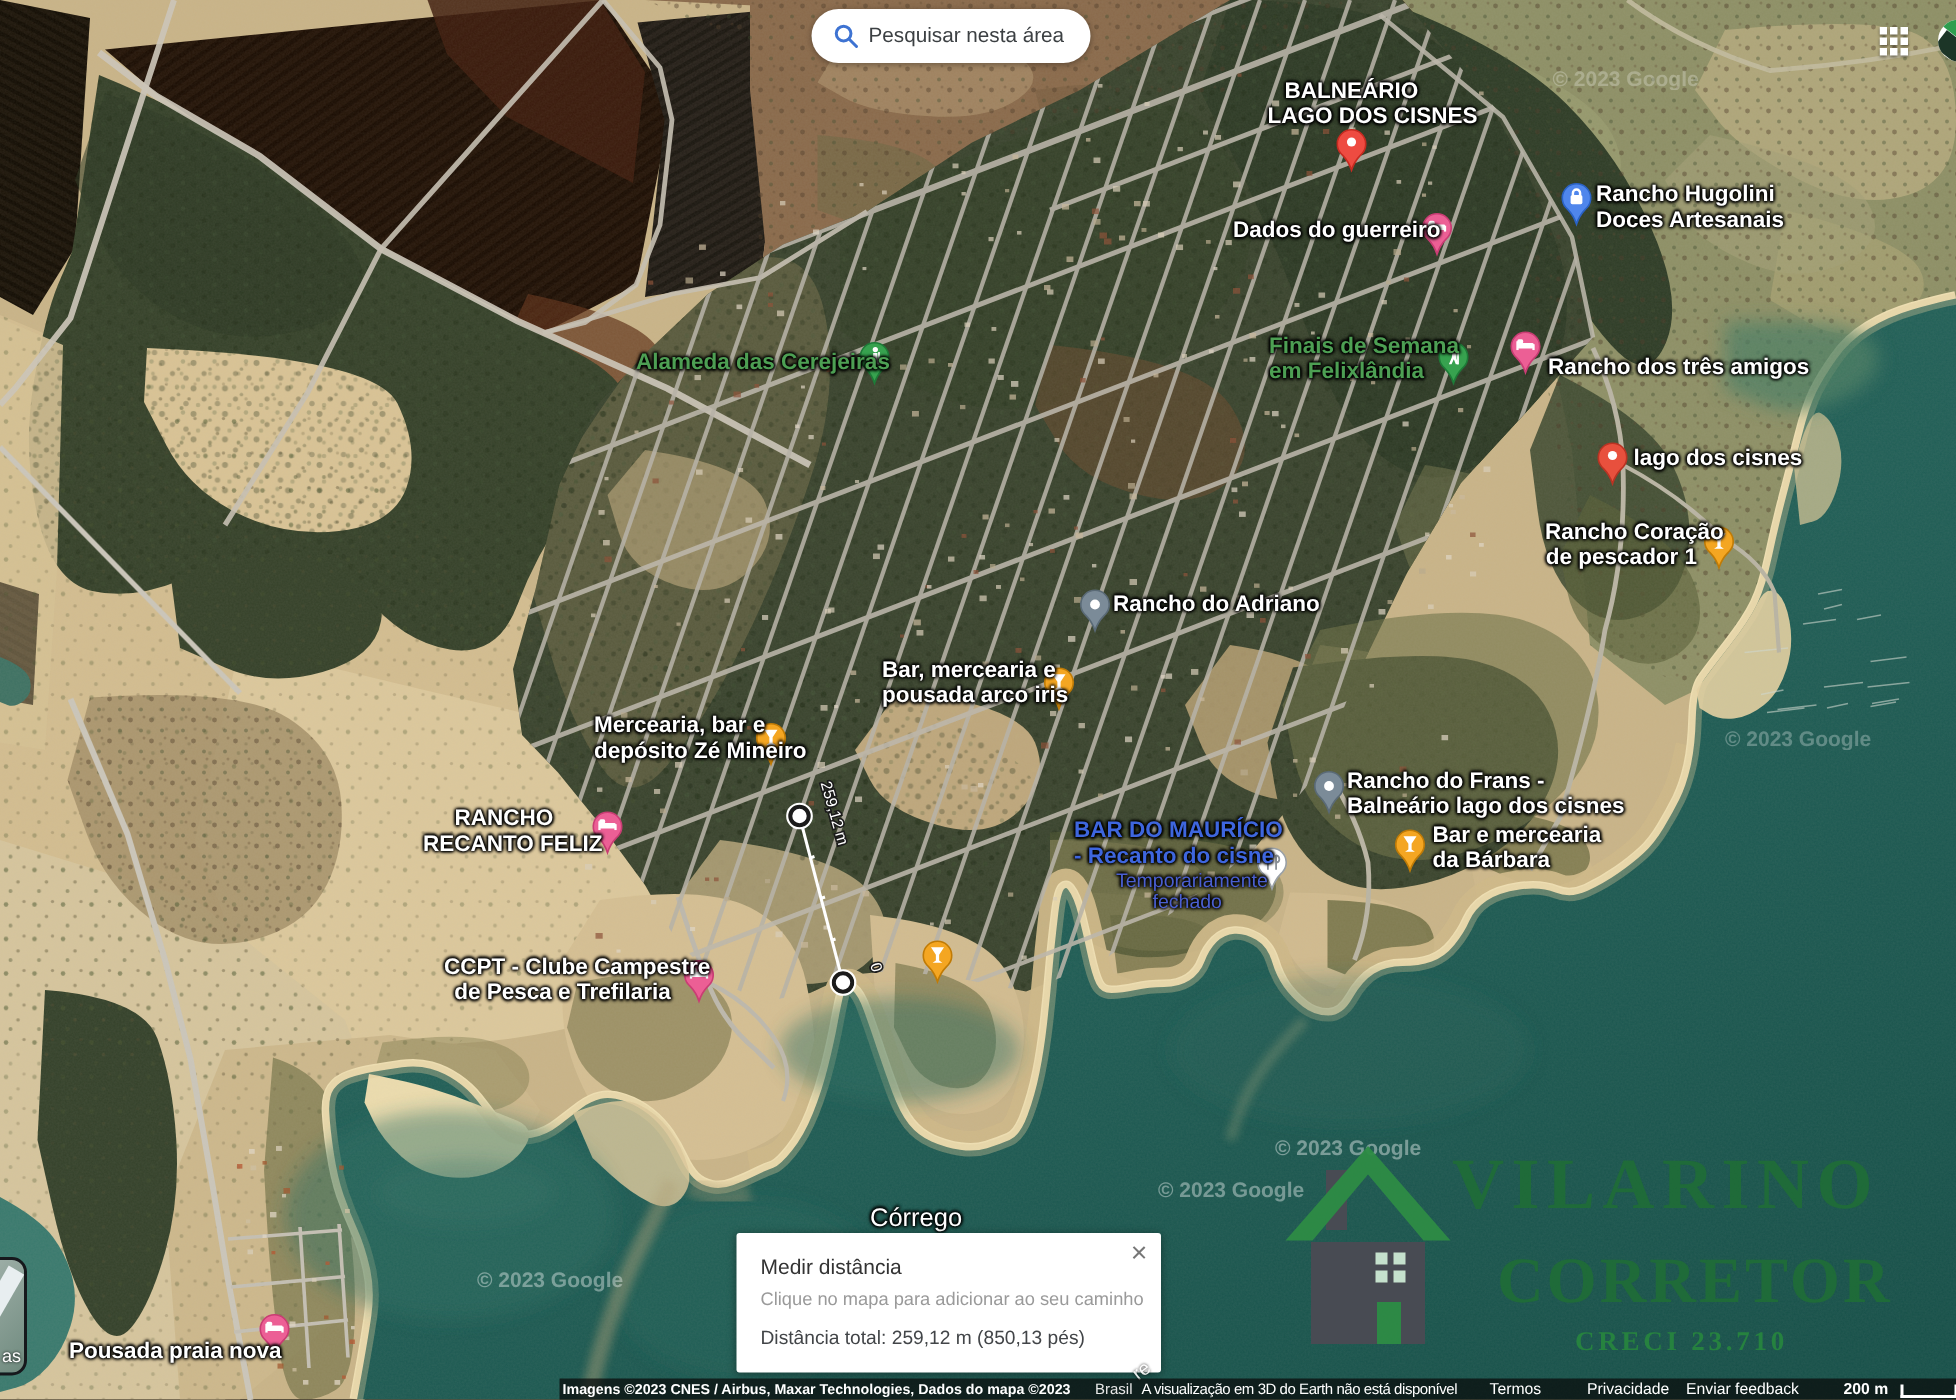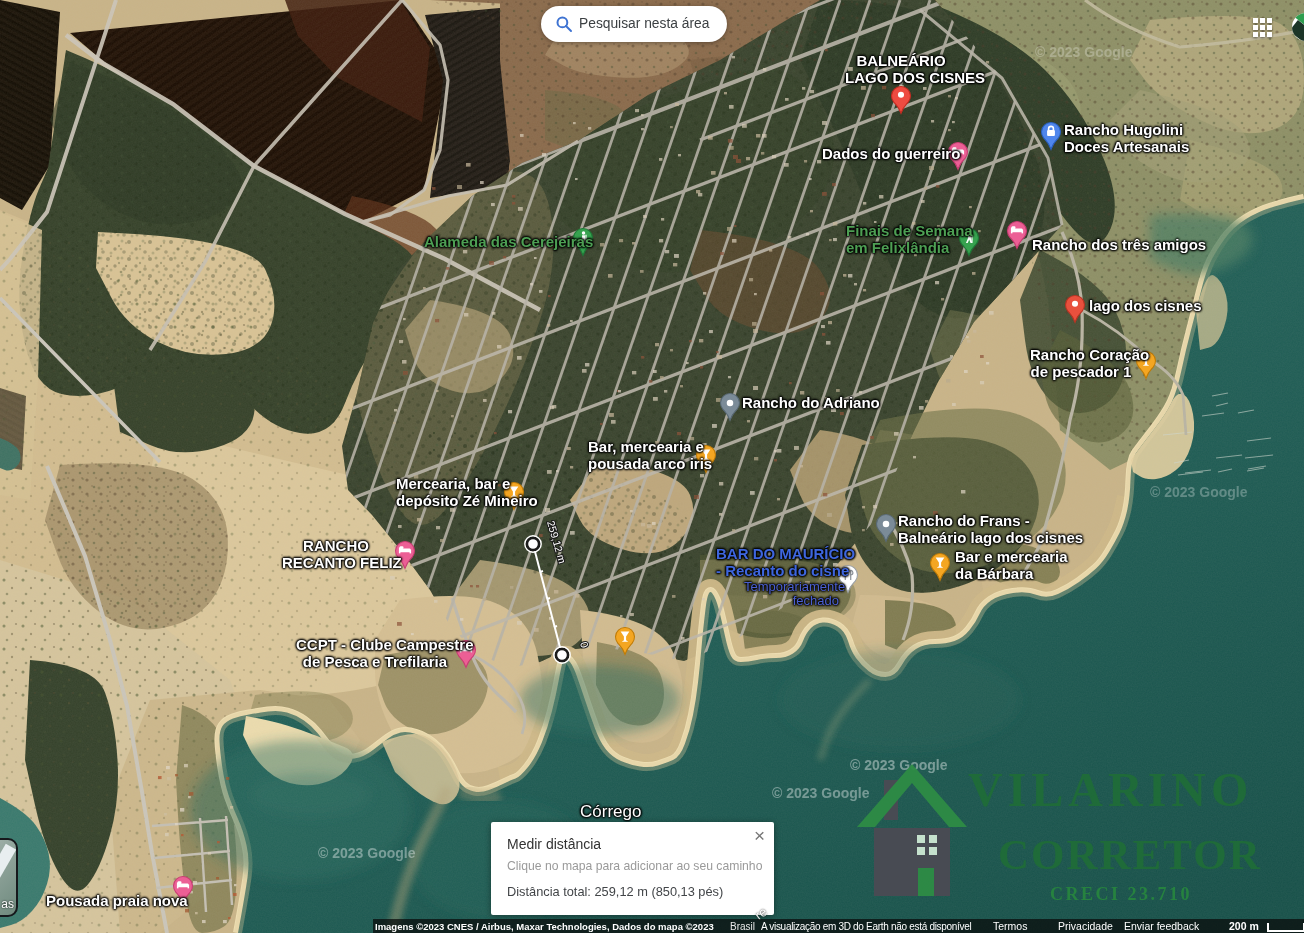--- a/index.html
+++ b/index.html
@@ -766,21 +766,21 @@
 <div class="lbl" style="left:588px;top:439px;width:106px;text-align:center">Bar, mercearia e<br>pousada arco iris</div>
 
 <div class="lbl" style="left:396px;top:476px;width:106px;text-align:center">Mercearia, bar e<br>depósito Zé Mineiro</div>
 
 <div class="lbl" style="left:282px;top:538px;width:108px;text-align:center">RANCHO<br>RECANTO FELIZ</div>
 
 <div class="lbl" style="left:898px;top:513px;">Rancho do Frans -<br>Balneário lago dos cisnes</div>
 
 <div class="lbl blue" style="left:716px;top:546px;width:124px;text-align:center">BAR DO MAURÍCIO<br>- Recanto do cisne</div>
 
-<div class="lbl blue2" style="left:744px;top:580px;width:95px;text-align:right">Temporariamente<br>fechado</div>
+<div class="lbl blue2" style="left:744px;top:580px;width:95px;text-align:center">Temporariamente<br>fechado</div>
 
 <div class="lbl" style="left:955px;top:549px;">Bar e mercearia<br>da Bárbara</div>
 
 <div class="lbl" style="left:296px;top:637px;width:158px;text-align:center">CCPT - Clube Campestre<br>de Pesca e Trefilaria</div>
 
 <div class="lbl" style="left:46px;top:877px;margin-top:16px;">Pousada praia nova</div>
 
 <div class="lbl corr" style="left:580px;top:804px;">Córrego</div>
 
 <div style="position:absolute;left:855px;top:755px;width:420px;height:165px;opacity:0.95">

